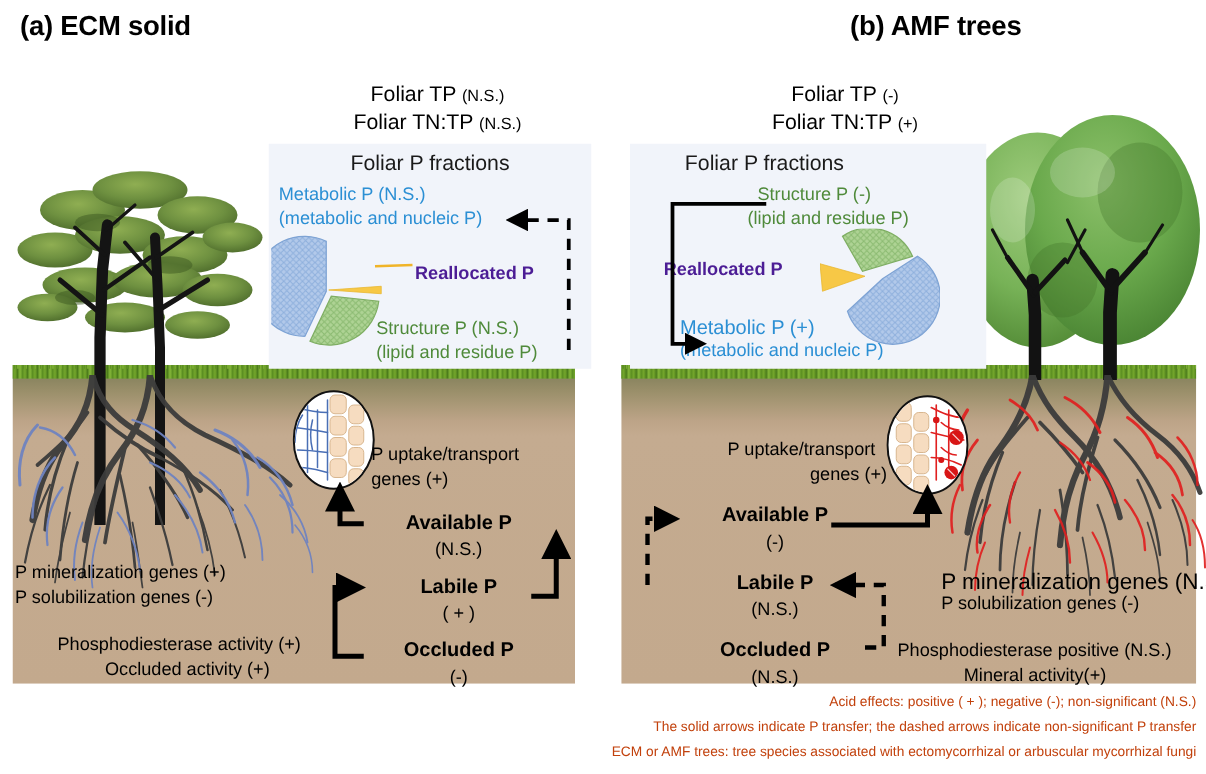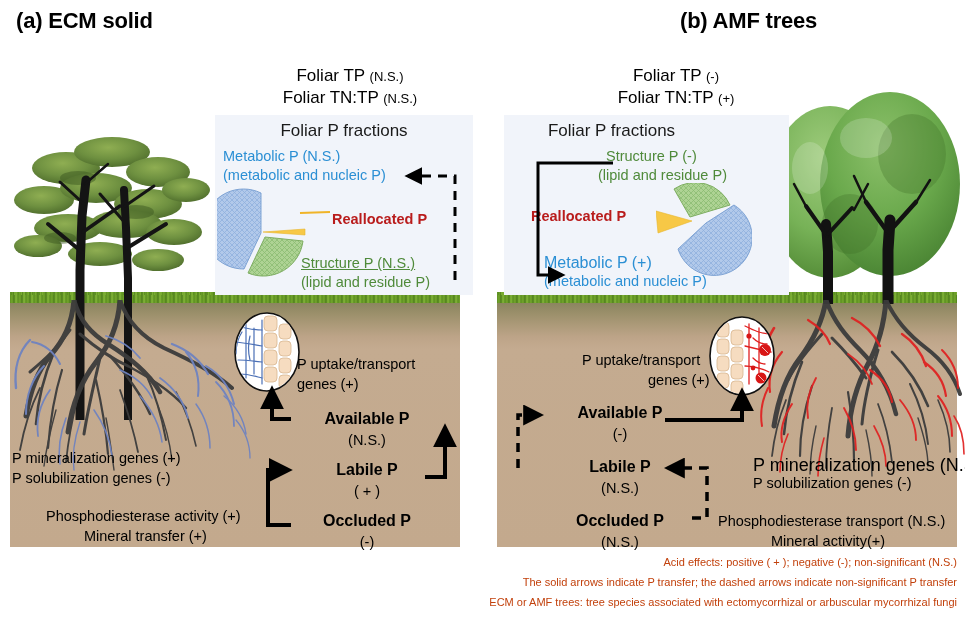--- a/index.html
+++ b/index.html
@@ -78,21 +78,21 @@
     position: absolute;
     text-align: center;
     font-size: 17px;
     color: #000;
     white-space: nowrap;
   }
   .sm { font-size: 13px; }
 
   .blue   { color: #2b8fd4; }
   .green  { color: #4f8a3a; }
-  .yellow { color: #b91c1c; font-weight: bold; }
+  .yellow { color: #4c1d95; font-weight: bold; }
   .pie-wrap { position: absolute; }
 
   
   .caption {
     position: absolute;
     right: 8px;
     font-size: 11px;
     color: #c2410c;
     text-align: right;
     white-space: nowrap;
@@ -380,21 +380,21 @@
   <div class="fbox" style="left:215px; top:115px; width:258px; height:180px;">
     <div class="fbox-title">Foliar P fractions</div>
 
     <div class="txt blue" style="left:8px; top:33px; font-size:14.5px;">
       <span>Metabolic P (N.S.)</span>
     </div>
     <div class="txt blue" style="left:8px; top:52px; font-size:14.5px;"><span>(metabolic and nucleic P)</span></div>
 
     <div class="txt yellow" style="left:117px; top:96px; font-size:14.5px;"><span>Reallocated P</span></div>
 
-    <div class="txt green" style="left:86px; top:140px; font-size:14.5px;text-decoration:underline;"><span>Structure P (N.S.)</span></div>
+    <div class="txt green" style="left:86px; top:140px; font-size:14.5px;"><span>Structure P (N.S.)</span></div>
     <div class="txt green" style="left:86px; top:159px; font-size:14.5px;"><span>(lipid and residue P)</span></div>
 
     <svg class="pie-wrap" style="left:2px; top:70px; width:92px; height:92px;" viewBox="0 0 92 92">
       <defs>
         <pattern id="hatchBlueA" width="5" height="5" patternUnits="userSpaceOnUse">
           <rect width="5" height="5" fill="#b2c9ea"></rect>
           <path d="M0 0 L5 5 M5 0 L0 5" stroke="#8fb0dd" stroke-width="0.8"></path>
         </pattern>
         <pattern id="hatchGreenA" width="5" height="5" patternUnits="userSpaceOnUse">
           <rect width="5" height="5" fill="#aed394"></rect>
@@ -459,38 +459,38 @@
   <div class="txt b center" style="left:292px; top:461px; width:150px; font-size:16px;"><span>Labile P</span></div>
   <div class="txt center" style="left:292px; top:483px; width:150px; font-size:14.5px;"><span>( + )</span></div>
 
   <div class="txt b center" style="left:292px; top:512px; width:150px; font-size:16px;"><span>Occluded P</span></div>
   <div class="txt center" style="left:292px; top:534px; width:150px; font-size:14.5px;"><span>(-)</span></div>
 
   <div class="txt" style="left:12px; top:450px; font-size:14.5px;"><span>P mineralization genes (+)</span></div>
   <div class="txt" style="left:12px; top:470px; font-size:14.5px;"><span>P solubilization genes (-)</span></div>
 
   <div class="txt" style="left:46px; top:508px; font-size:14.5px;"><span>Phosphodiesterase activity (+)</span></div>
-  <div class="txt" style="left:84px; top:528px; font-size:14.5px;"><span>Mineral transfer (+)</span></div>
+  <div class="txt" style="left:84px; top:528px; font-size:14.5px;"><span>Occluded activity (+)</span></div>
 
   <div class="txt" style="left:582px; top:352px; font-size:14.5px;"><span>P uptake/transport</span></div>
   <div class="txt" style="left:648px; top:372px; font-size:14.5px;"><span>genes (+)</span></div>
 
   <div class="txt b center" style="left:545px; top:404px; width:150px; font-size:16px;"><span>Available P</span></div>
   <div class="txt center" style="left:545px; top:426px; width:150px; font-size:14.5px;"><span>(-)</span></div>
 
   <div class="txt b center" style="left:545px; top:458px; width:150px; font-size:16px;"><span>Labile P</span></div>
   <div class="txt center" style="left:545px; top:480px; width:150px; font-size:14.5px;"><span>(N.S.)</span></div>
 
   <div class="txt b center" style="left:545px; top:512px; width:150px; font-size:16px;"><span>Occluded P</span></div>
   <div class="txt center" style="left:545px; top:534px; width:150px; font-size:14.5px;"><span>(N.S.)</span></div>
 
   <div class="txt" style="left:753px; top:455px; font-size:18px;"><span>P mineralization genes (N.S.)</span></div>
   <div class="txt" style="left:753px; top:475px; font-size:14.5px;"><span>P solubilization genes (-)</span></div>
 
-  <div class="txt" style="left:718px; top:513px; font-size:14.5px;"><span>Phosphodiesterase transport (N.S.)</span></div>
+  <div class="txt" style="left:718px; top:513px; font-size:14.5px;"><span>Phosphodiesterase positive (N.S.)</span></div>
   <div class="txt" style="left:771px; top:533px; font-size:14.5px;"><span>Mineral activity(+)</span></div>
 
   <svg class="overlay" viewBox="0 0 965 619">
     <defs>
       <marker id="ah" viewBox="0 0 10 10" refX="8" refY="5" markerWidth="6" markerHeight="6" orient="auto-start-reverse">
         <path d="M0 0 L10 5 L0 10 z" fill="#000"></path>
       </marker>
     </defs>
 
     <g stroke="#000" stroke-width="3" fill="none" stroke-dasharray="9 7">

